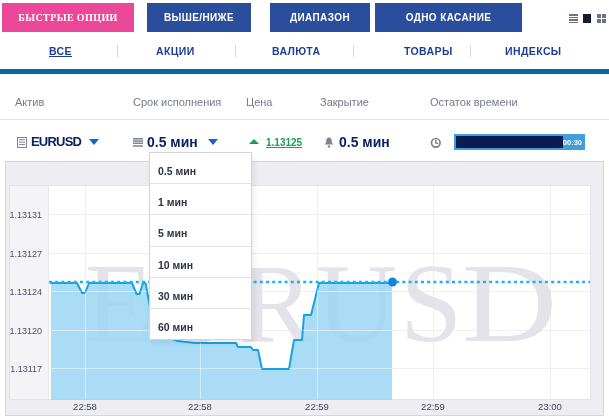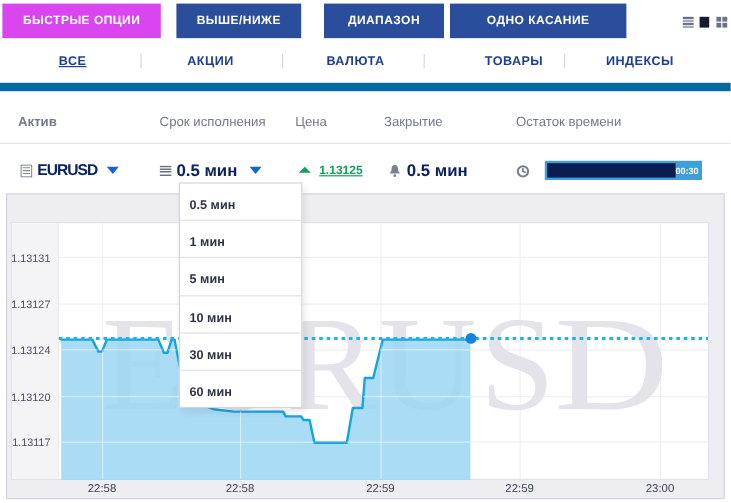--- a/index.html
+++ b/index.html
@@ -2,32 +2,32 @@
 <html><head>
 <meta charset="utf-8">
 <style>
   html,body{margin:0;padding:0;}
   body{width:609px;height:419px;position:relative;background:#fff;
        font-family:"Liberation Sans", sans-serif;overflow:hidden;}
   .abs{position:absolute;}
   
   .tab{position:absolute;top:3px;height:29px;display:flex;align-items:center;justify-content:center;
        color:#fff;font-size:10px;font-weight:bold;letter-spacing:.4px;background:#2a4d9c;}
-  .tab1{left:2px;width:132px;background:#d946ef;}
+  .tab1{left:2px;width:132px;background:#ec4899;font-family:Liberation Serif, serif;}
   .tab2{left:147px;width:104px;}
   .tab3{left:270px;width:100px;}
   .tab4{left:375px;width:147px;}
   
   .icn-rows{left:569px;top:14px;width:9px;height:9px;}
   .icn-rows div{height:1.5px;background:#6d7387;margin-bottom:1px;}
   .icn-sq{left:583px;top:14px;width:8px;height:9px;background:#161a2e;}
   .icn-grid{left:597px;top:14px;width:9px;height:9px;display:grid;grid-template-columns:4px 4px;grid-gap:1px;}
   .icn-grid div{width:4px;height:4px;background:#6d7387;}
   
-  .r2{position:absolute;top:32px;left:0;width:609px;height:37px;background:#fff;border-bottom:7px solid #0369a1;}
+  .r2{position:absolute;top:32px;left:0;width:609px;height:37px;background:#fff;border-bottom:5px solid #0369a1;}
   .r2 a{position:absolute;top:12.5px;font-size:10.5px;font-weight:bold;color:#1e3d96;letter-spacing:.4px;text-decoration:none;}
   .r2 .sep{position:absolute;top:13px;width:1px;height:12px;background:#d7d7de;}
   
   .lbl{position:absolute;top:96px;font-size:11px;color:#747a8e;}
   .hr1{position:absolute;top:119px;left:0;width:609px;height:1px;background:#e3e3e9;}
   
   .ctl{position:absolute;font-weight:bold;color:#0b2161;font-size:14px;}
   .tri-dn{position:absolute;width:0;height:0;border-left:5px solid transparent;border-right:5px solid transparent;border-top:6px solid #1563d4;}
   .tri-up-g{position:absolute;width:0;height:0;border-left:5px solid transparent;border-right:5px solid transparent;border-bottom:5.5px solid #13a159;}
   .price{position:absolute;left:266px;top:137px;font-size:10px;font-weight:bold;color:#13a159;text-decoration:underline;}
@@ -124,21 +124,21 @@
     <a style="left:156px;">АКЦИИ</a>
     <a style="left:272px;">ВАЛЮТА</a>
     <a style="left:392px;margin-left:12px;">ТОВАРЫ</a>
     <a style="left:505px;">ИНДЕКСЫ</a>
     <div class="sep" style="left:117px;"></div>
     <div class="sep" style="left:235px;"></div>
     <div class="sep" style="left:353px;"></div>
     <div class="sep" style="left:470px;"></div>
   </div>
 
-  <div class="lbl" style="left:15px;font-weight:bold;">Актив</div>
+  <div class="lbl" style="left:15px;">Актив</div>
   <div class="lbl" style="left:133px;">Срок исполнения</div>
   <div class="lbl" style="left:246px;">Цена</div>
   <div class="lbl" style="left:320px;">Закрытие</div>
   <div class="lbl" style="left:430px;">Остаток времени</div>
   <div class="hr1"></div>
 
   <svg class="abs" style="left:17px;top:137px;" width="10" height="11" viewBox="0 0 10 11">
     <rect x="0.5" y="0.5" width="9" height="10" fill="#fff" stroke="#81879a" stroke-width="1.1"></rect>
     <line x1="2" y1="2.8" x2="8" y2="2.8" stroke="#81879a"></line>
     <line x1="2" y1="5.2" x2="8" y2="5.2" stroke="#81879a"></line>

